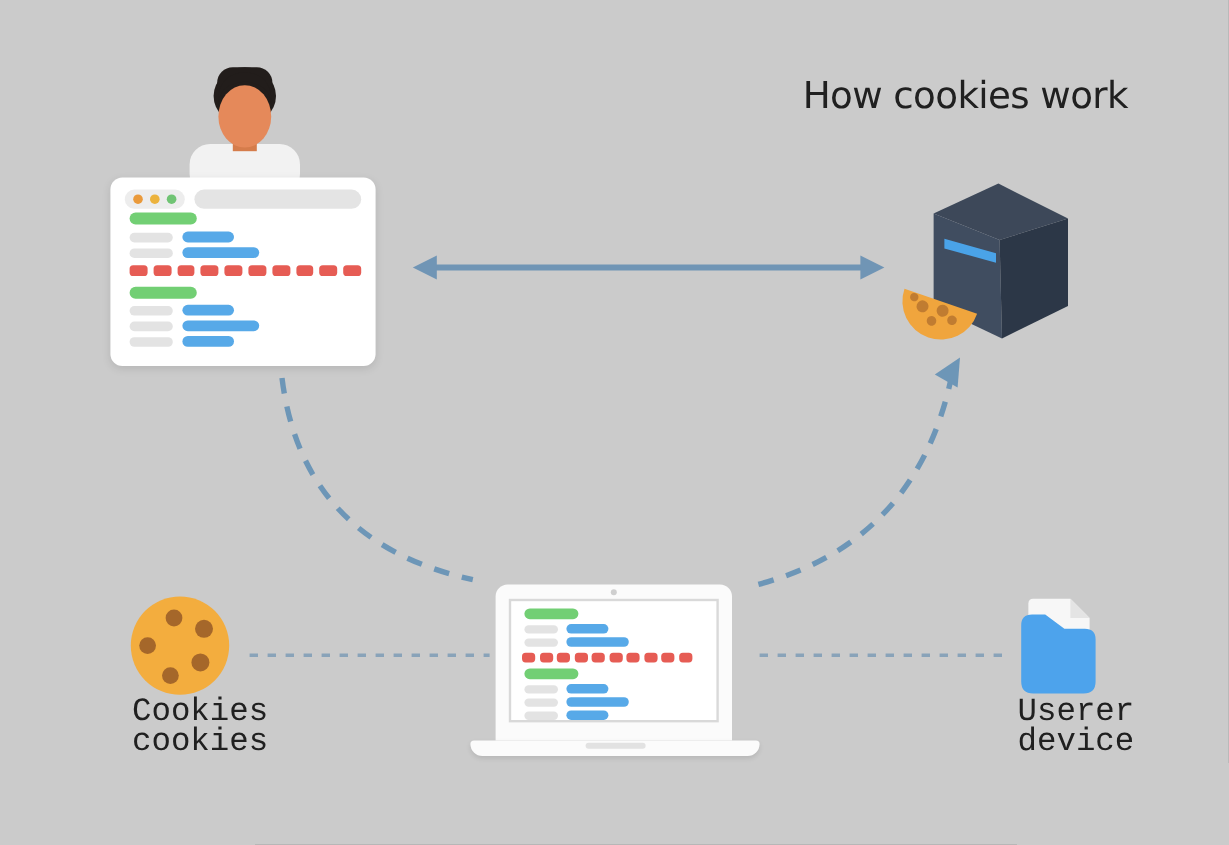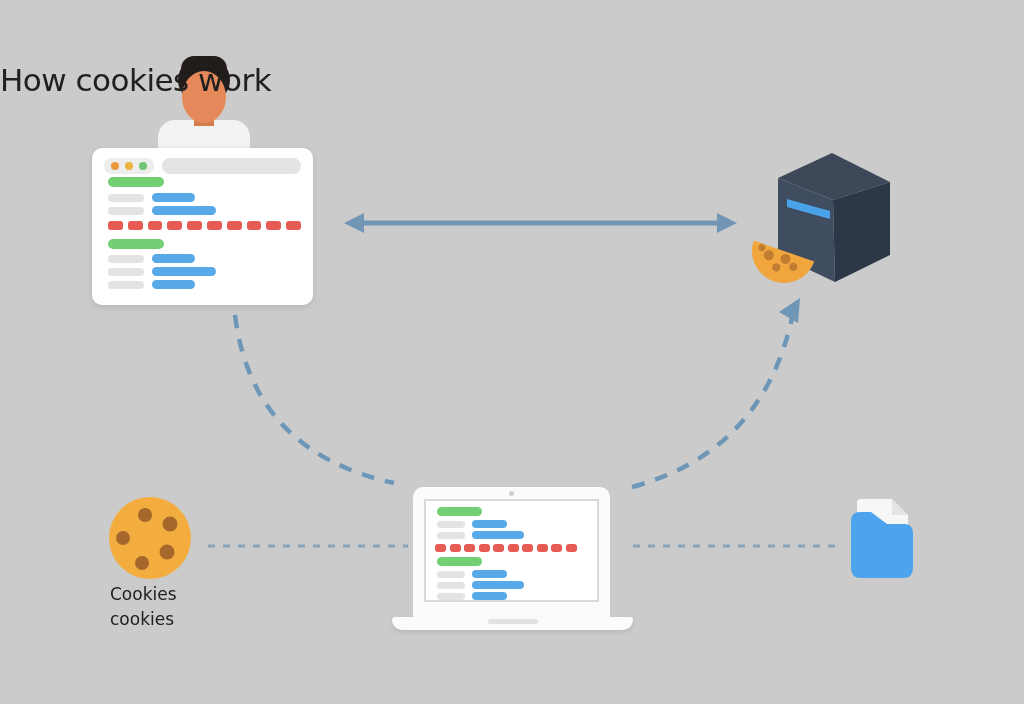--- a/index.html
+++ b/index.html
@@ -16,25 +16,25 @@
   }
   html,body{margin:0;padding:0;background:#9a9a9a;}
   #canvas{
     position:relative; width:1024px; height:704px; overflow:hidden;
     background:var(--background);
     font-family:"DejaVu Sans","Liberation Sans",sans-serif;
   }
   svg{position:absolute;left:0;top:0;}
   
   .title{
-    position:absolute; left:0; top:62px; width:940px; text-align:left;
+    position:absolute; left:0; top:62px; width:940px; text-align:right;
     font-size:31px; letter-spacing:-0.5px; color:var(--text);
   }
   .node-label{
-    position:absolute; font-size:17px; line-height:25px; color:var(--text);
+    position:absolute; font-size:27px; line-height:25px; color:var(--text);font-family:Liberation Mono, monospace;
   }
   .label-cookies{left:110px; top:582px;}
   .label-device{left:848px; top:582px;}
   
   .browser-window{
     position:absolute; left:92px; top:148px; width:221px; height:157px;
     background:var(--window-white); border-radius:10px;
     box-shadow:0 2px 7px rgba(0,0,0,0.10);
   }
   .bw-topbar{display:flex; align-items:center; gap:8px; padding:10px 12px 0 12px;}
@@ -245,14 +245,18 @@
     </div>
   </div>
   <div class="laptop-base">
     <div class="laptop-notch"></div>
   </div>
 
   <div class="node-label label-cookies">
     <div>Cookies</div>
     <div>cookies</div>
   </div>
+  <div class="node-label label-device">
+    <div>Userer</div>
+    <div>device</div>
+  </div>
 
 </div>
 
 </body></html>

